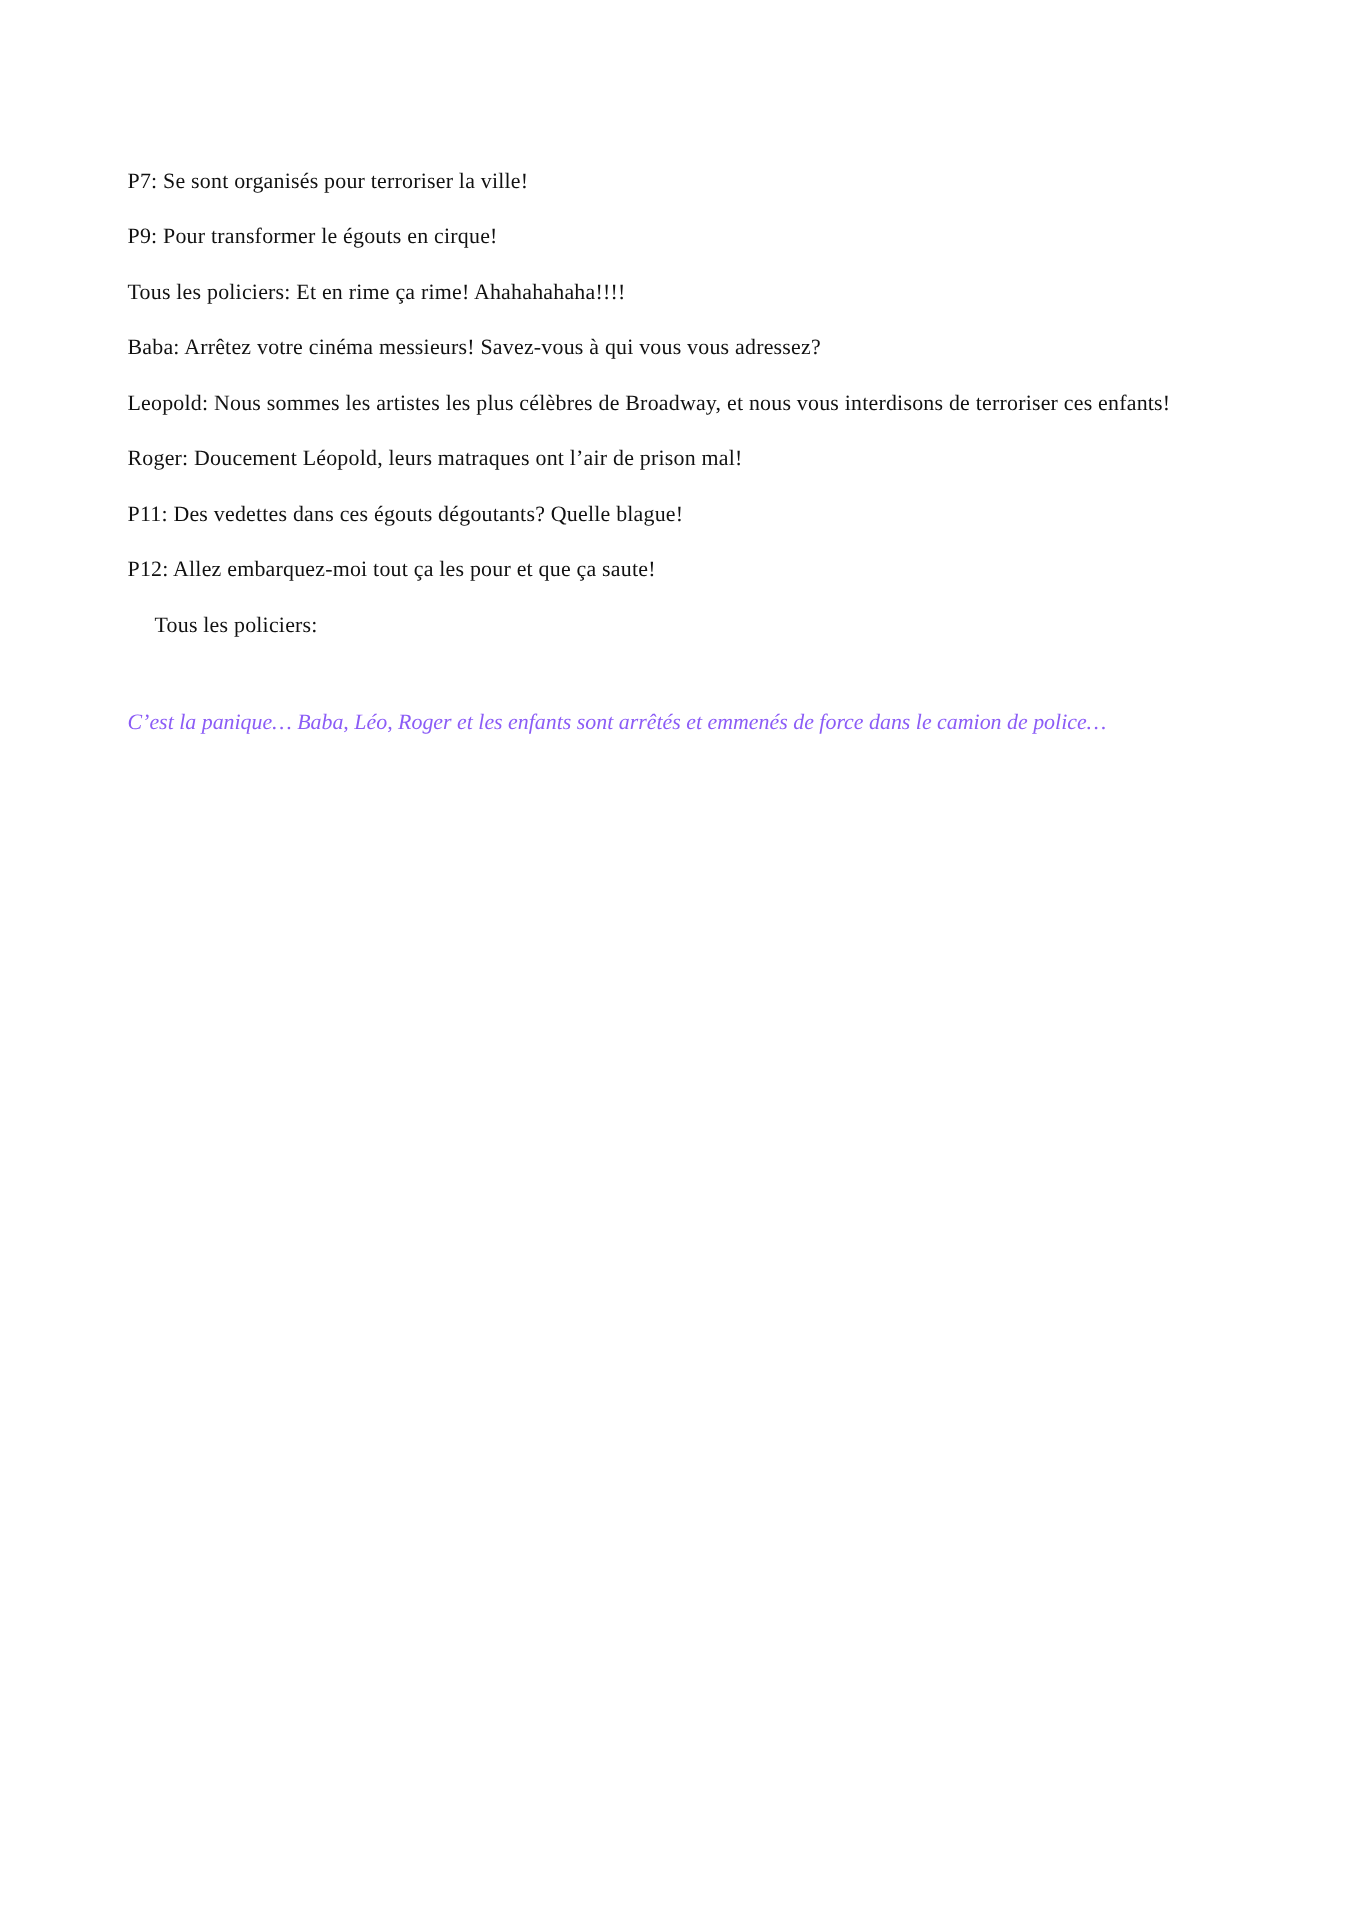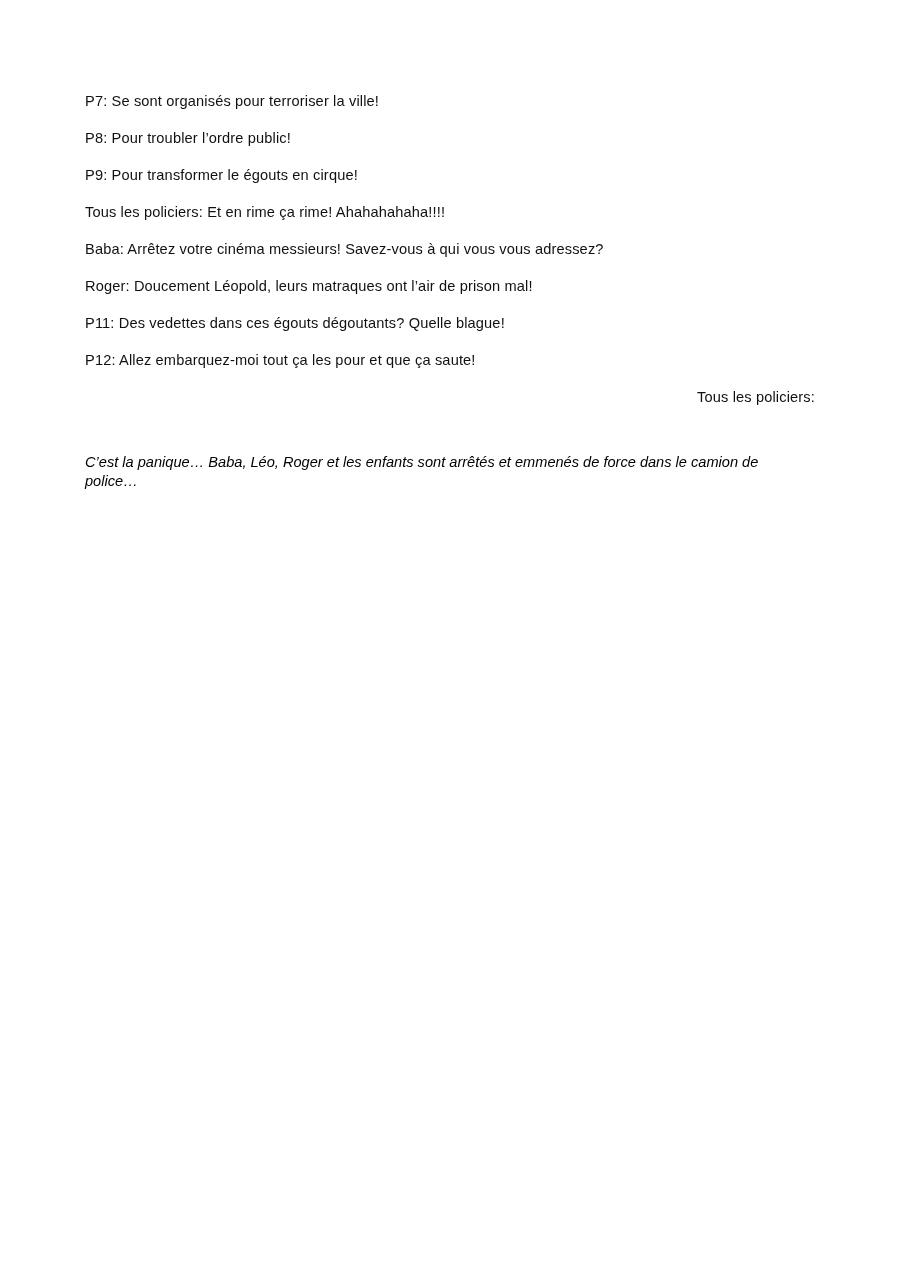--- a/index.html
+++ b/index.html
@@ -14,59 +14,59 @@
     background: #ffffff;
     margin: 0 auto;
     box-sizing: border-box;
     font-family: "Liberation Sans", sans-serif;
     color: #000000;
     overflow: hidden;
   }
   .content {
     position: absolute;
     left: 85px;
-    top: 92px;
+    top: 112px;
     width: 730px;
+    font-family: Liberation Serif, serif;
   }
   .line {
     font-size: 14.6px;
     line-height: 18.5px;
     margin: 0 0 18.5px 0;
     color: #111111;
     letter-spacing: 0.01em;
   }
   .line.tight {
     margin-bottom: 0;
   }
   .block {
     margin: 0 0 18.5px 0;
   }
   .block .line {
-    margin: 0;
-    text-align: right;
+    margin: 18px;
   }
   .stage {
     font-style: italic;
     font-size: 14.6px;
     line-height: 19px;
     margin-top: 46px;
-    color: #000000;
+    color: #8b5cf6;
   }
 </style>
 </head>
 <body>
 
 <div class="page">
   <div class="content">
 
     <p class="line">P7: Se sont organisés pour terroriser la ville!</p>
-    <p class="line">P8: Pour troubler l’ordre public!</p>
     <p class="line">P9: Pour transformer le égouts en cirque!</p>
     <p class="line">Tous les policiers: Et en rime ça rime! Ahahahahaha!!!!</p>
     <p class="line">Baba: Arrêtez votre cinéma messieurs! Savez-vous à qui vous vous adressez?</p>
+    <p class="line">Leopold: Nous sommes les artistes les plus célèbres de Broadway, et nous vous interdisons de terroriser ces enfants!</p>
     <p class="line">Roger: Doucement Léopold, leurs matraques ont l’air de prison mal!</p>
     <p class="line">P11: Des vedettes dans ces égouts dégoutants? Quelle blague!</p>
     <p class="line">P12: Allez embarquez-moi tout ça les pour et que ça saute!</p>
 
     <div class="block">
       <p class="line tight">Tous les policiers:</p>
     </div>
 
     <p class="stage">C’est la panique… Baba, Léo, Roger et les enfants sont arrêtés et emmenés de force dans le camion de police…</p>
 

